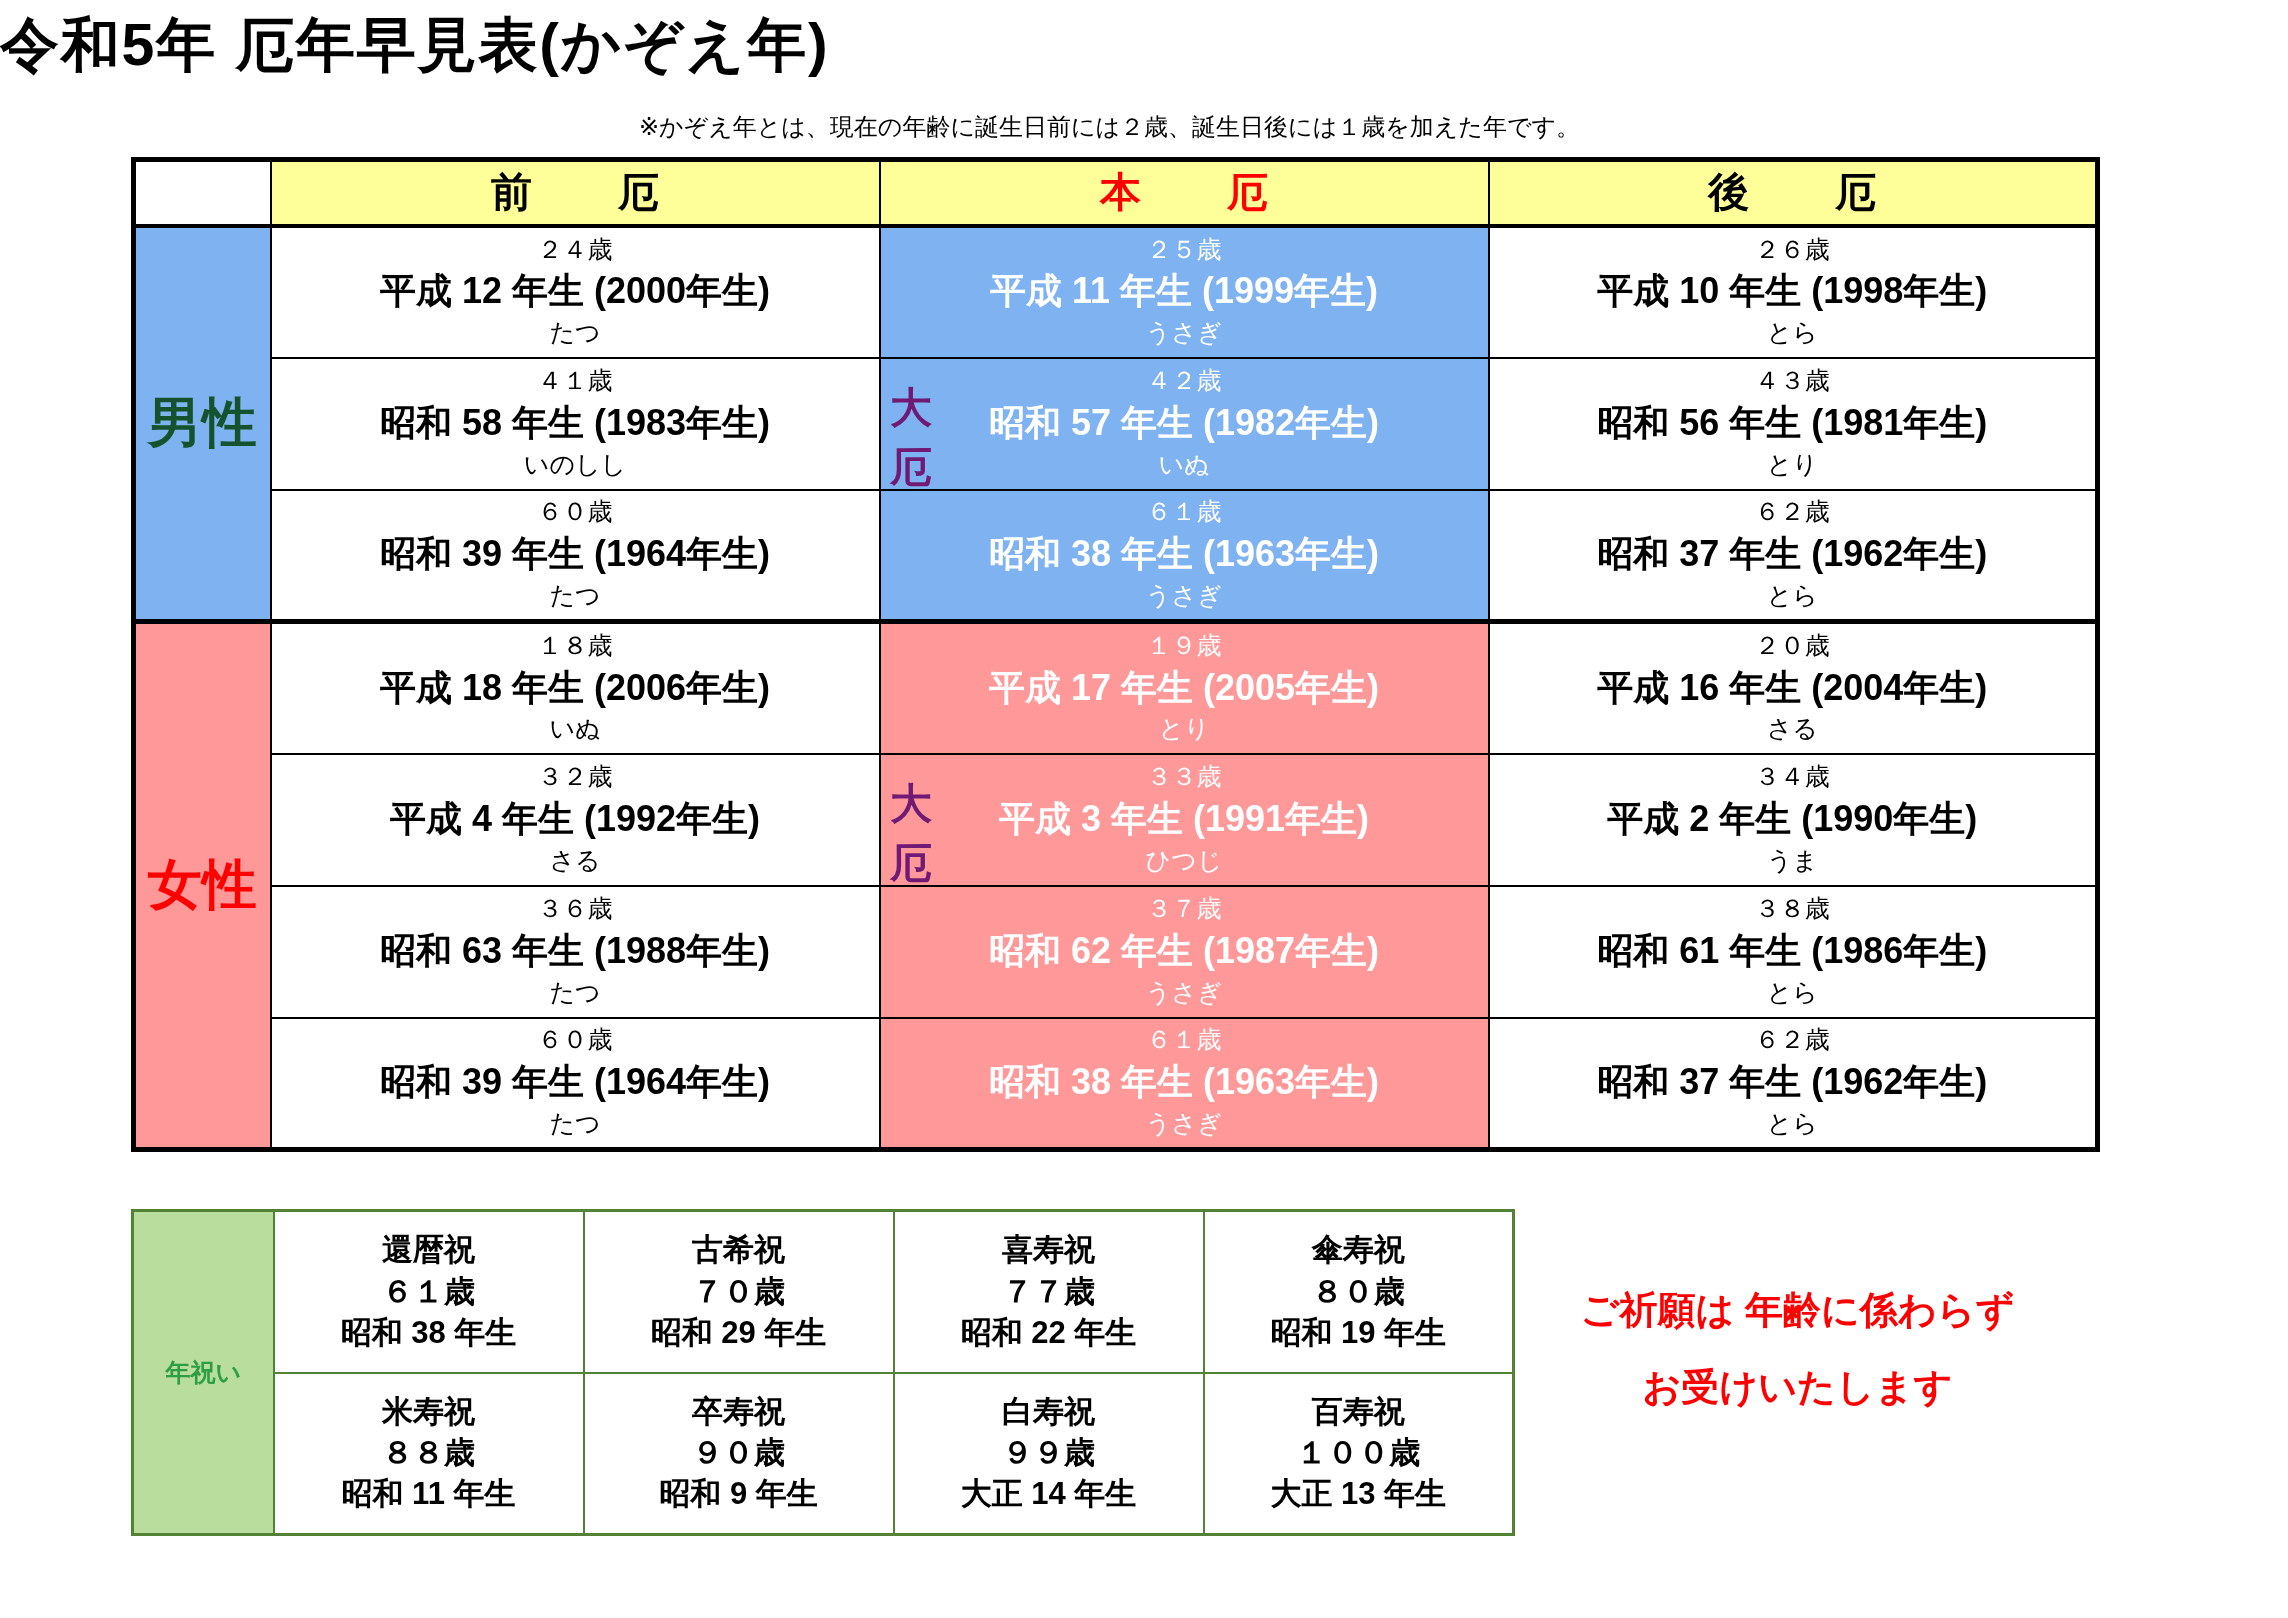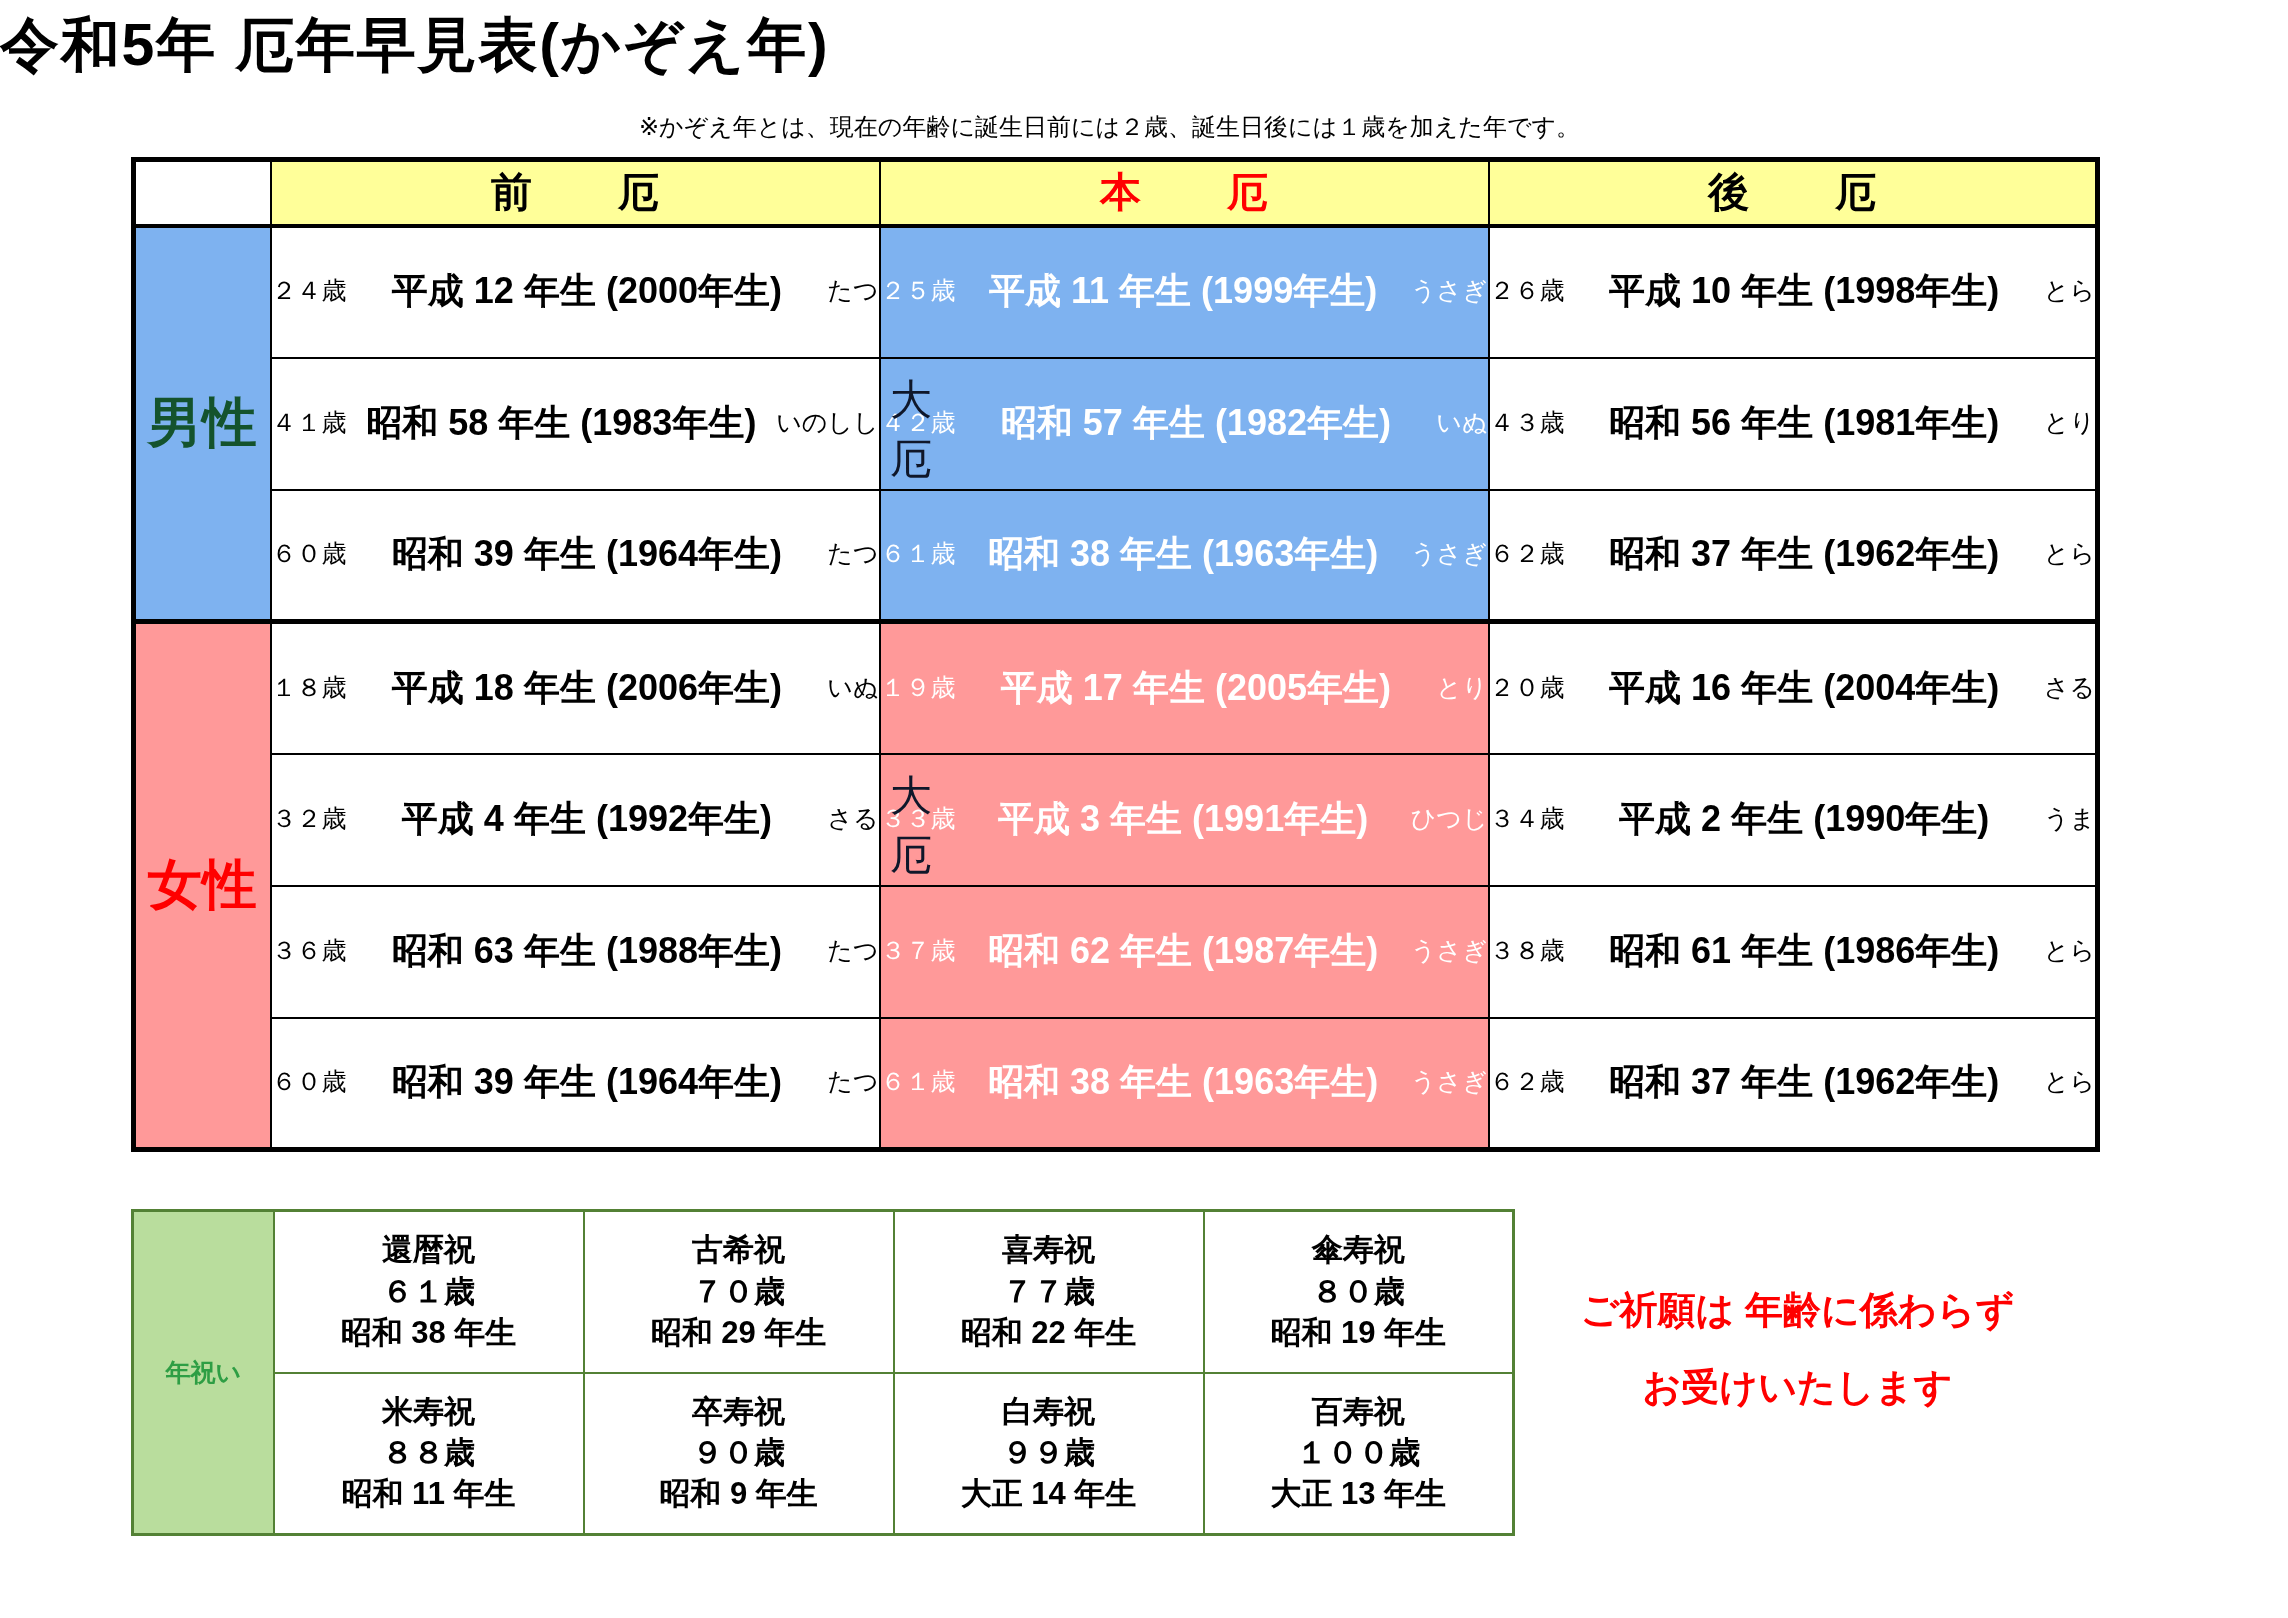--- a/index.html
+++ b/index.html
@@ -27,37 +27,37 @@
   .main-table th, .main-table td {
     border:2.8px solid #000; text-align:center; vertical-align:middle; padding:0;
   }
   .main-table tr.hdr th, .main-table tr.hdr td { height:66px; border-bottom:4.6px solid #000; }
   .col-header { background:#FFFF99; font-size:41px; font-weight:bold; letter-spacing:0.55em; text-indent:0.55em; }
   .hdr-hon { color:#FF0000; }
   .corner { background:#ffffff; }
 
   .main-table td.cell { height:132px; position:relative; }
   .ci {
-    height:126px; display:flex; flex-direction:row;
+    height:126px; display:flex; flex-direction:column;
     justify-content:space-between; align-items:center; padding:6.5px 0 8.3px;
   }
   .age    { font-size:25px; line-height:1.1; }
   .year   { font-size:36px; font-weight:bold; line-height:1.1; }
   .zodiac { font-size:25px; line-height:1.1; }
 
   .lab { font-size:54px; font-weight:bold; letter-spacing:0.9px; }
   .lab-male   { background:#7EB2F0; color:#14532d;font-family:Liberation Mono, monospace; }
   .lab-female { background:#FF9999; color:#FF0000; }
   .hon-m { background:#7EB2F0; color:#ffffff; }
   .hon-f { background:#FF9999; color:#ffffff; }
   tr.female-first th, tr.female-first td { border-top:5.5px solid #000; }
 
   .taiyaku {
-    position:absolute; left:7.4px; top:11px; width:46px;
-    font-size:42px; font-weight:normal; color:#0f172a;
+    position:absolute; left:7.4px; top:19px; width:46px;
+    font-size:42px; font-weight:bold; color:#701a75;
     line-height:59px; word-break:break-all; text-align:center;
   }
 
   
   .iwai-table {
     position:absolute; left:131px; top:1209px;
     border-collapse:collapse; table-layout:fixed;
     border:3.7px solid #538135;
   }
   .iwai-table th, .iwai-table td { border:2.8px solid #538135; text-align:center; vertical-align:middle; padding:0; }

